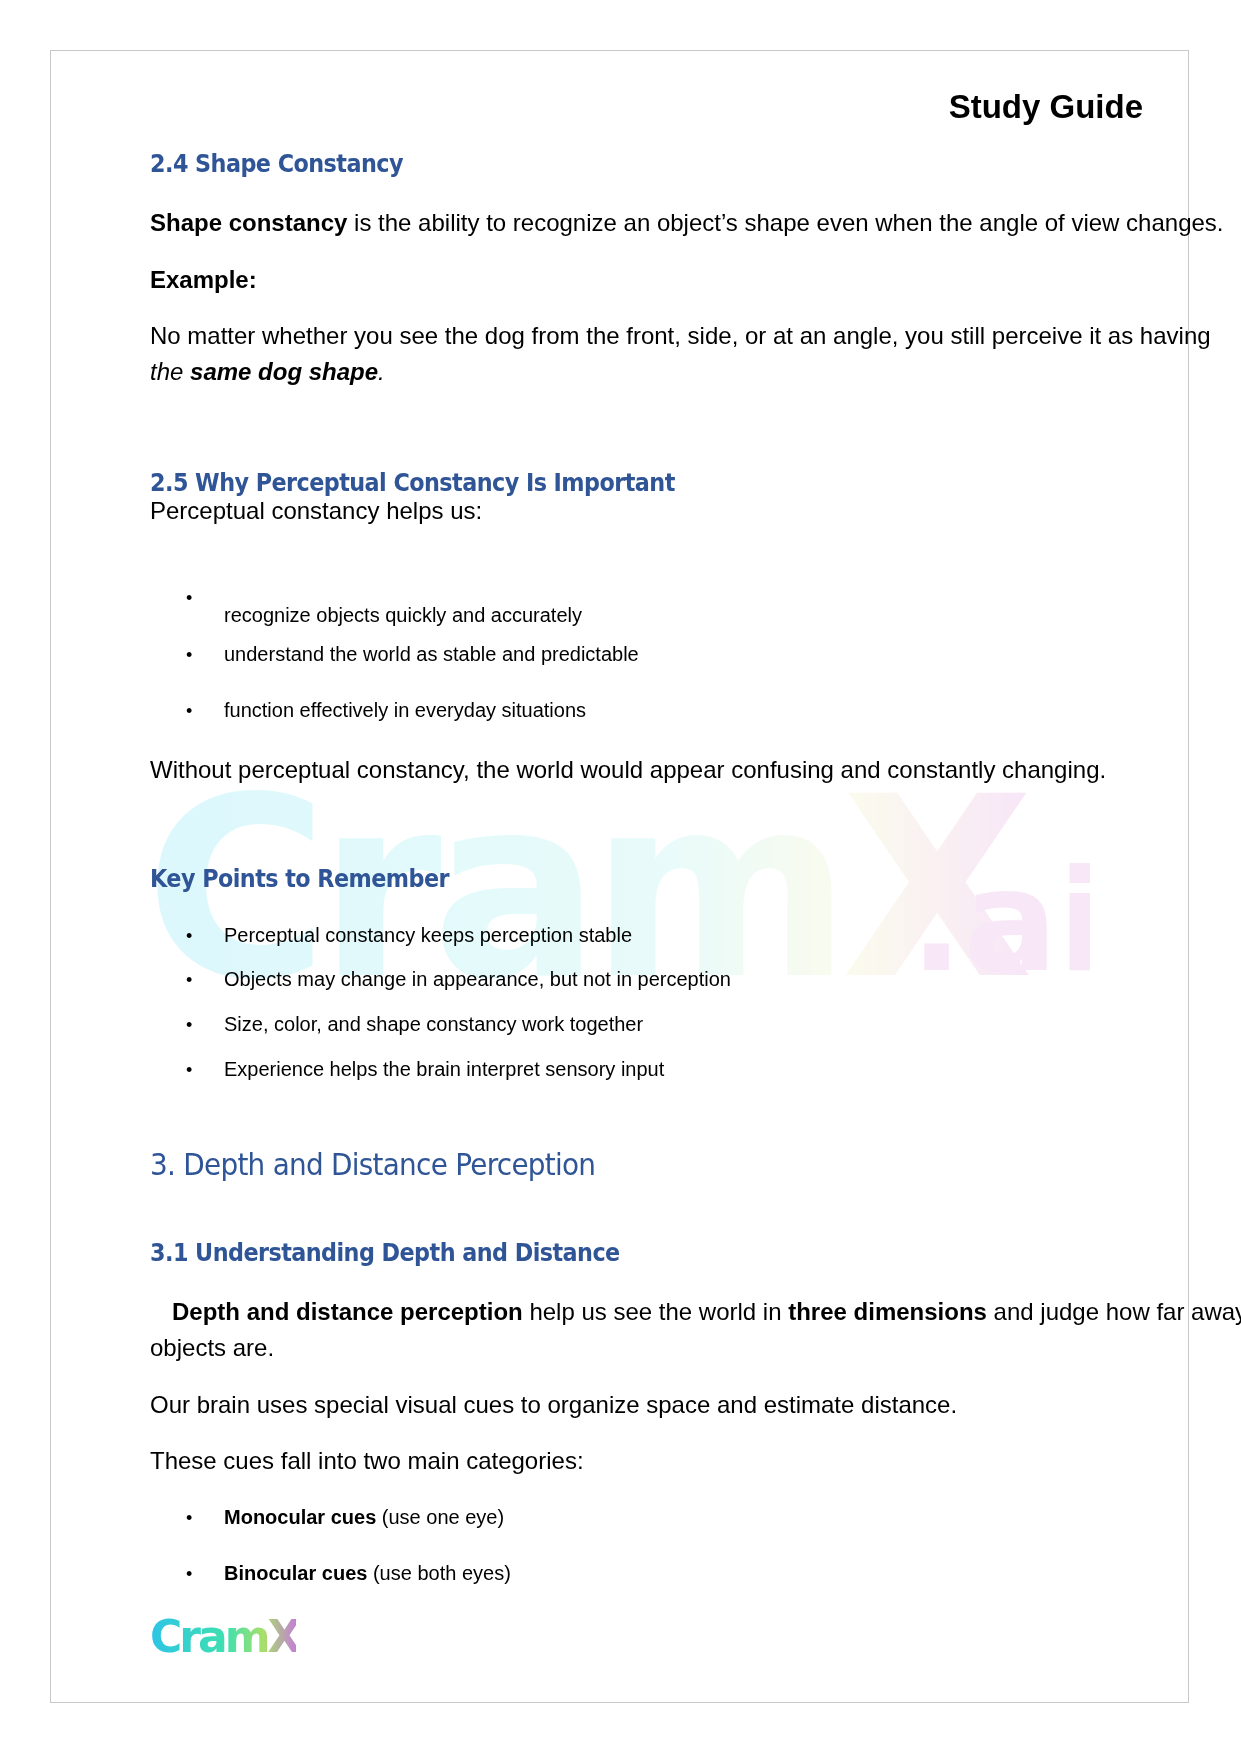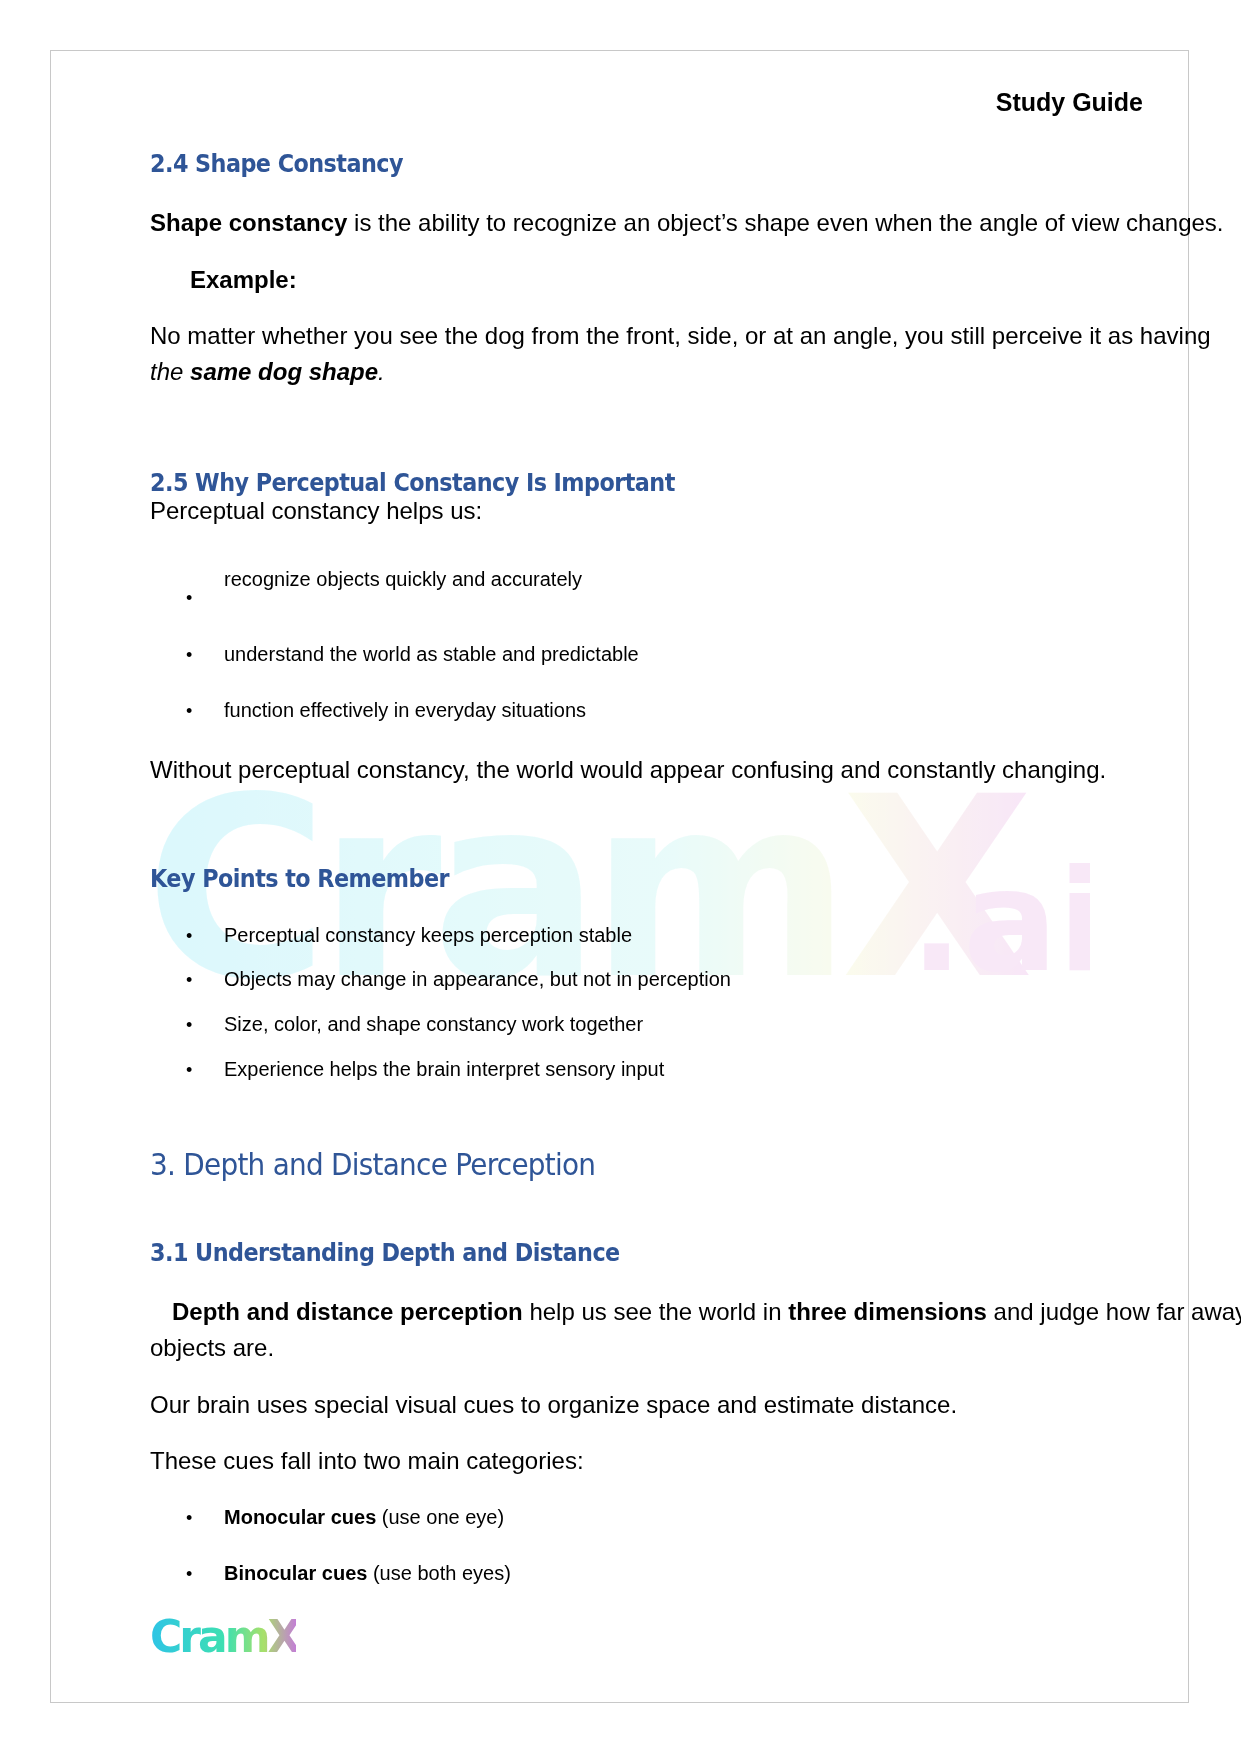--- a/index.html
+++ b/index.html
@@ -1,19 +1,19 @@
 <!DOCTYPE html>
 <html><head>
 <meta charset="utf-8">
 <style>
   html, body { margin:0; padding:0; background:#ffffff; }
   body { width:1241px; height:1754px; position:relative; overflow:hidden; font-family:"Liberation Sans", sans-serif; color:#000; }
   .page { position:absolute; left:50px; top:50px; width:1139px; height:1653px; border:1px solid #c8c8c8; box-sizing:border-box; background:#fff; }
   .abs { position:absolute; white-space:nowrap; }
-  .doc-title { right:98px; top:88px; font-size:25px; font-weight:bold; font-family:"Liberation Sans", sans-serif; }
+  .doc-title { right:98px; top:88px; font-size:33px; font-weight:bold; font-family:"Liberation Sans", sans-serif; }
   .h2 { font-family:"DejaVu Sans", sans-serif; font-weight:bold; color:#2f5597; font-size:24px; letter-spacing:-0.6px; left:150px; transform:scaleX(0.93); transform-origin:left; }
   .h1 { font-family:"DejaVu Sans", sans-serif; color:#2f5597; font-size:30px; letter-spacing:-0.8px; left:150px; transform:scaleX(0.93); transform-origin:left; }
   .p { left:150px; font-size:24px; line-height:36px; }
   .b { font-weight:bold; }
   .bullet { left:186px; font-size:18px; }
   .btext { left:224px; font-size:20px; }
   .watermark { position:absolute; left:150px; top:760px; width:940px; height:240px; pointer-events:none; opacity:0.55; }
   .logo { position:absolute; left:150px; top:1612px; width:146px; height:46px; }
 </style>
 </head>
@@ -31,28 +31,28 @@
     </linearGradient>
   </defs>
   <text x="-5" y="215" font-family="DejaVu Sans, sans-serif" font-weight="bold" font-size="250" fill="url(#wm)" letter-spacing="-10">CramX</text>
   <text x="760" y="210" font-family="DejaVu Sans, sans-serif" font-weight="bold" font-size="140" fill="#f3d6f2">.ai</text>
 </svg>
 
 <div class="abs doc-title">Study Guide</div>
 
 <div class="abs h2" style="top:150px;">2.4 Shape Constancy</div>
 <div class="abs p" style="top:205px;"><span class="b">Shape constancy</span><span> is the ability to recognize an object’s shape even when the angle of view changes.</span></div>
-<div class="abs p b" style="top:262px;margin-left:40px;">Example:</div>
+<div class="abs p b" style="top:262px;">Example:</div>
 <div class="abs p" style="top:318px;text-align:right;">No matter whether you see the dog from the front, side, or at an angle, you still perceive it as having</div>
 <div class="abs p" style="top:354px;font-style:italic;"><span>the </span><span class="b">same dog shape</span><span>.</span></div>
 
 <div class="abs h2" style="top:469px;">2.5 Why Perceptual Constancy Is Important</div>
 <div class="abs p" style="top:493px;">Perceptual constancy helps us:</div>
 <div class="abs bullet" style="top:588px;">•</div>
-<div class="abs btext" style="top:568px;">recognize objects quickly and accurately</div>
+<div class="abs btext" style="top:604px;">recognize objects quickly and accurately</div>
 <div class="abs bullet" style="top:645px;">•</div>
 <div class="abs btext" style="top:643px;">understand the world as stable and predictable</div>
 <div class="abs bullet" style="top:701px;">•</div>
 <div class="abs btext" style="top:699px;">function effectively in everyday situations</div>
 <div class="abs p" style="top:752px;">Without perceptual constancy, the world would appear confusing and constantly changing.</div>
 
 <div class="abs h2" style="top:865px;">Key Points to Remember</div>
 <div class="abs bullet" style="top:926px;">•</div>
 <div class="abs btext" style="top:924px;">Perceptual constancy keeps perception stable</div>
 <div class="abs bullet" style="top:970px;">•</div>

